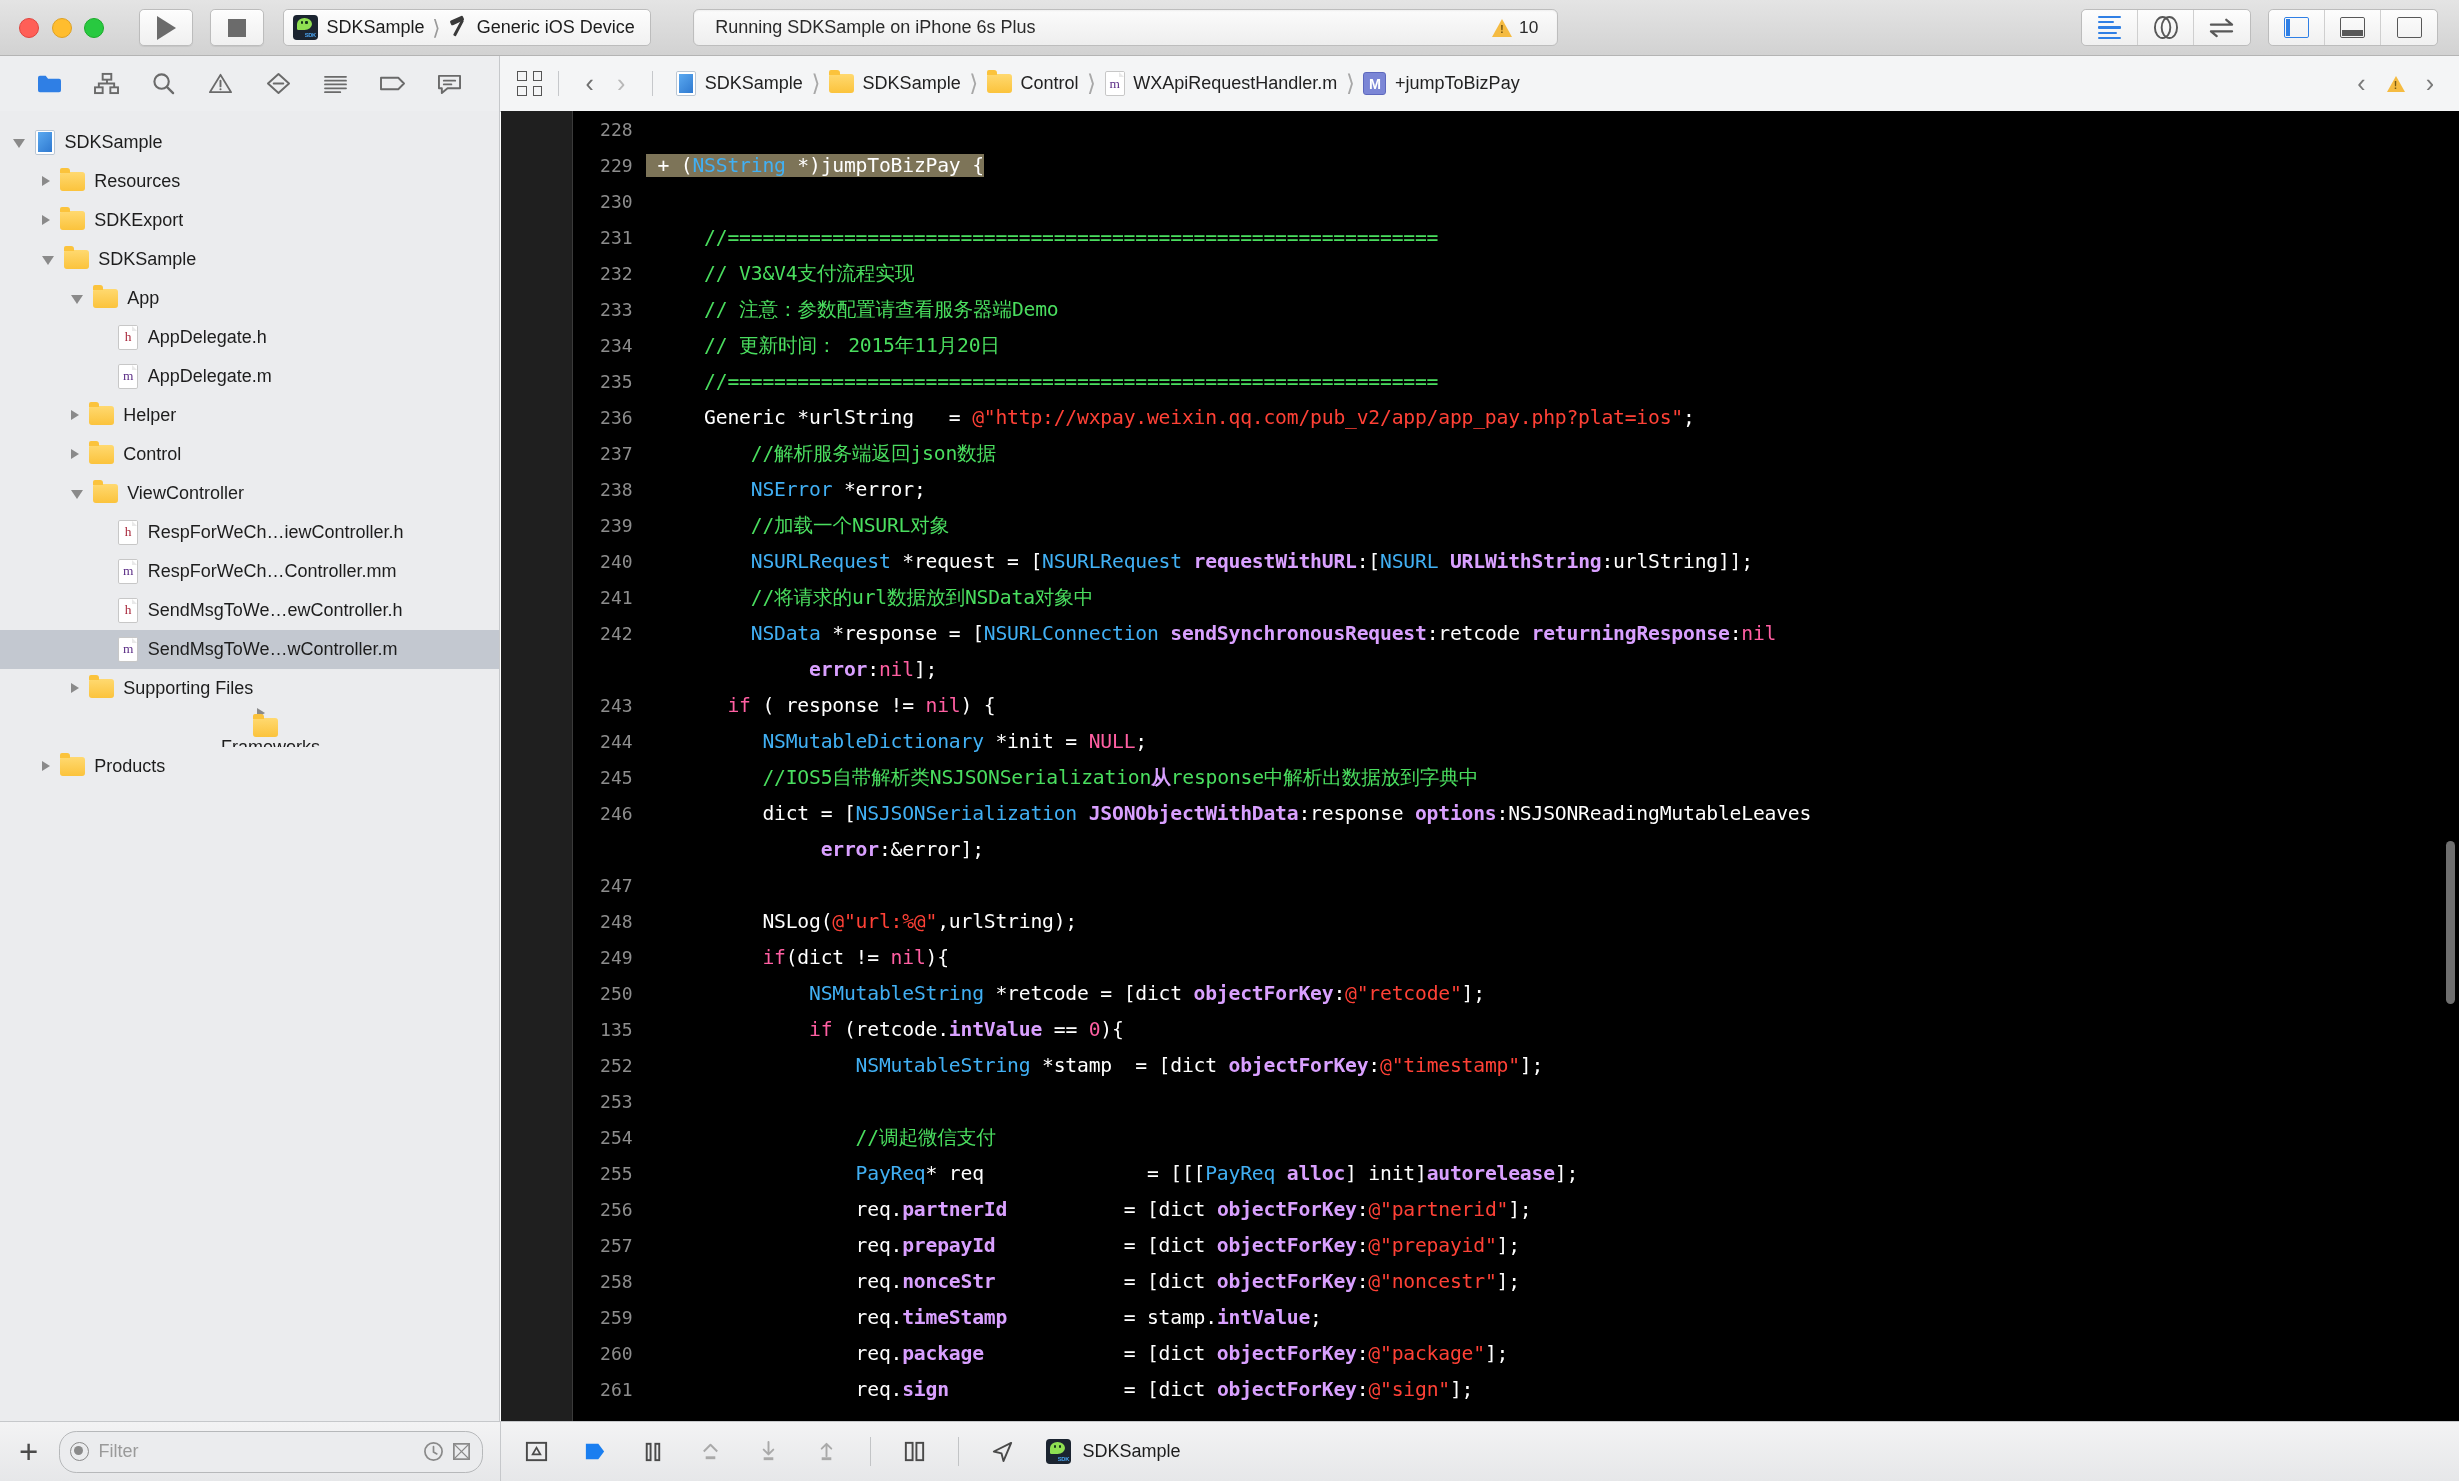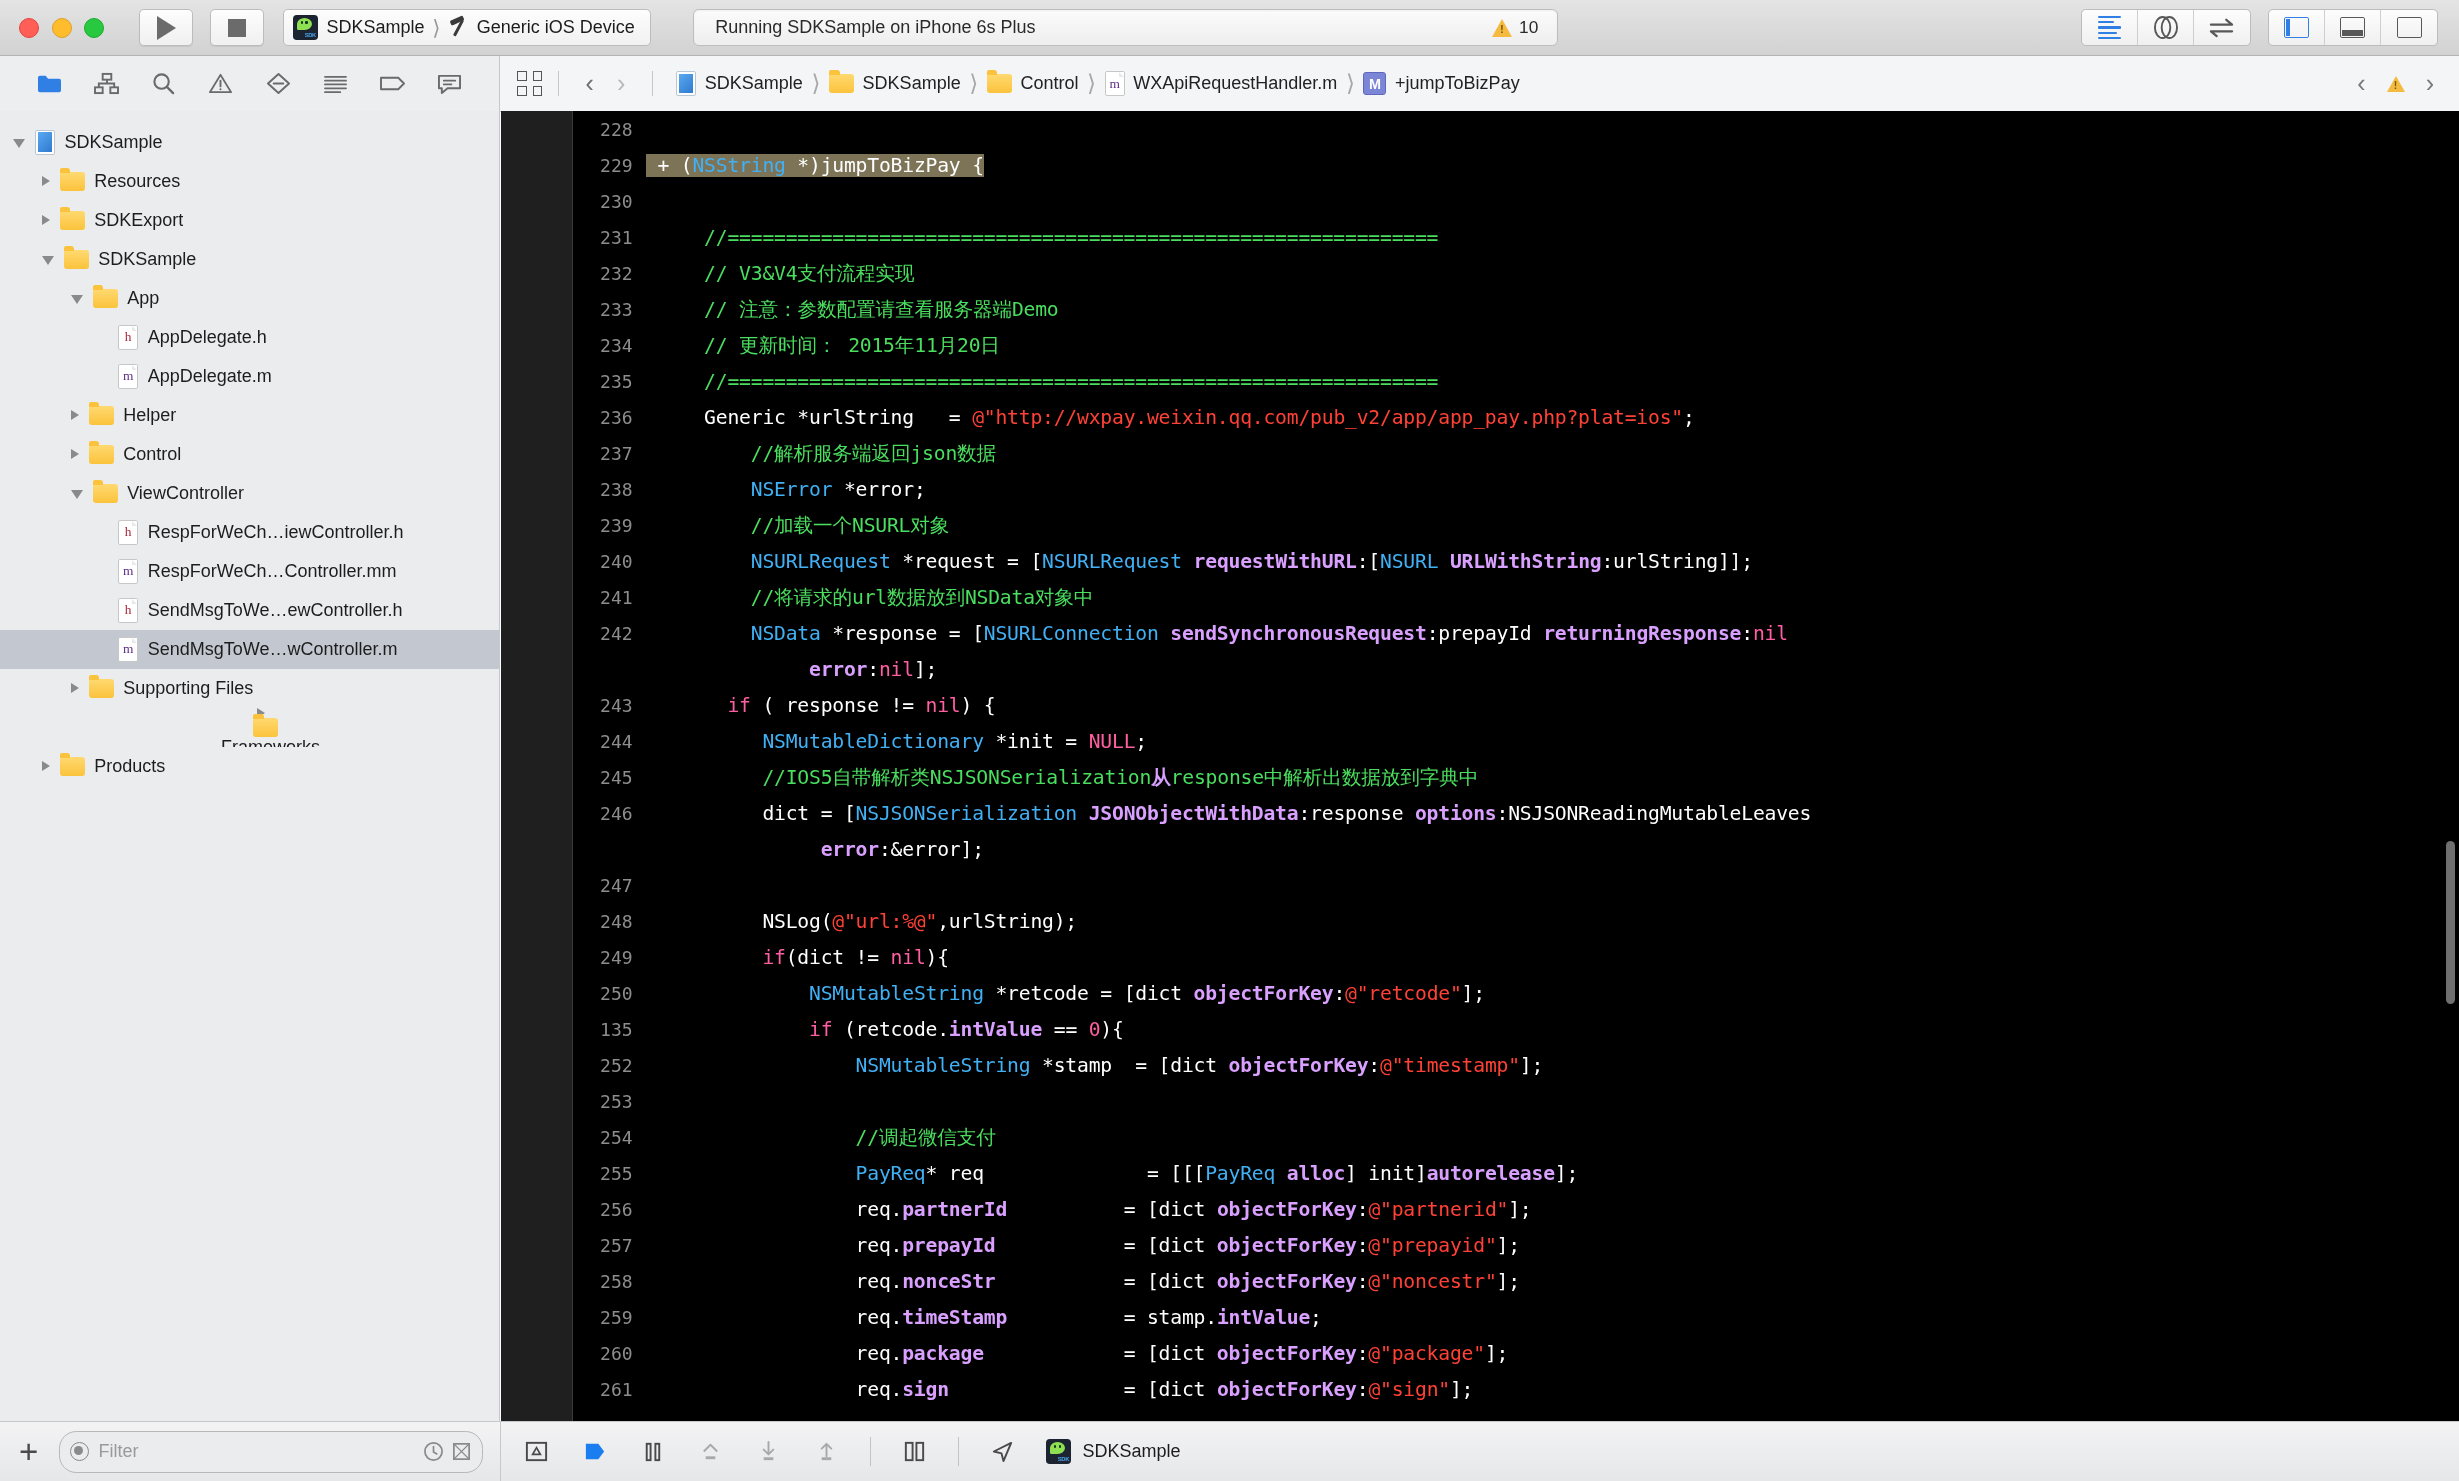--- a/index.html
+++ b/index.html
@@ -581,21 +581,21 @@
       <div class="cl">
         <span class="lno">240</span>
         <span class="ctext"><span class="pln">        </span><span class="typ">NSURLRequest</span><span class="pln"> *request = [</span><span class="typ">NSURLRequest</span><span class="sel"> requestWithURL</span><span class="pln">:[</span><span class="typ">NSURL</span><span class="sel"> URLWithString</span><span class="pln">:urlString]];</span></span>
       </div>
       <div class="cl">
         <span class="lno">241</span>
         <span class="ctext"><span class="cmt">        //将请求的url数据放到NSData对象中</span></span>
       </div>
       <div class="cl">
         <span class="lno">242</span>
-        <span class="ctext"><span class="pln">        </span><span class="typ">NSData</span><span class="pln"> *response = [</span><span class="typ">NSURLConnection</span><span class="sel"> sendSynchronousRequest</span><span class="pln">:prepayId </span><span class="sel">returningResponse</span><span class="pln">:</span><span class="kw">nil</span></span>
+        <span class="ctext"><span class="pln">        </span><span class="typ">NSData</span><span class="pln"> *response = [</span><span class="typ">NSURLConnection</span><span class="sel"> sendSynchronousRequest</span><span class="pln">:retcode </span><span class="sel">returningResponse</span><span class="pln">:</span><span class="kw">nil</span></span>
       </div>
       <div class="cl">
         <span class="lno"></span>
         <span class="ctext"><span class="pln">             </span><span class="sel">error</span><span class="pln">:</span><span class="kw">nil</span><span class="pln">];</span></span>
       </div>
       <div class="cl">
         <span class="lno">243</span>
         <span class="ctext"><span class="pln">      </span><span class="kw">if</span><span class="pln"> ( response != </span><span class="kw">nil</span><span class="pln">) {</span></span>
       </div>
       <div class="cl">

